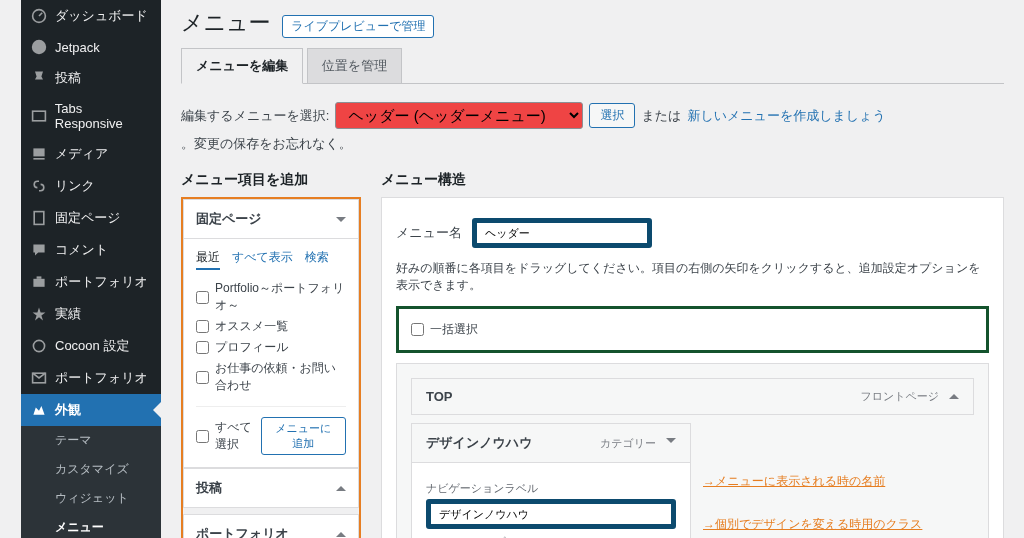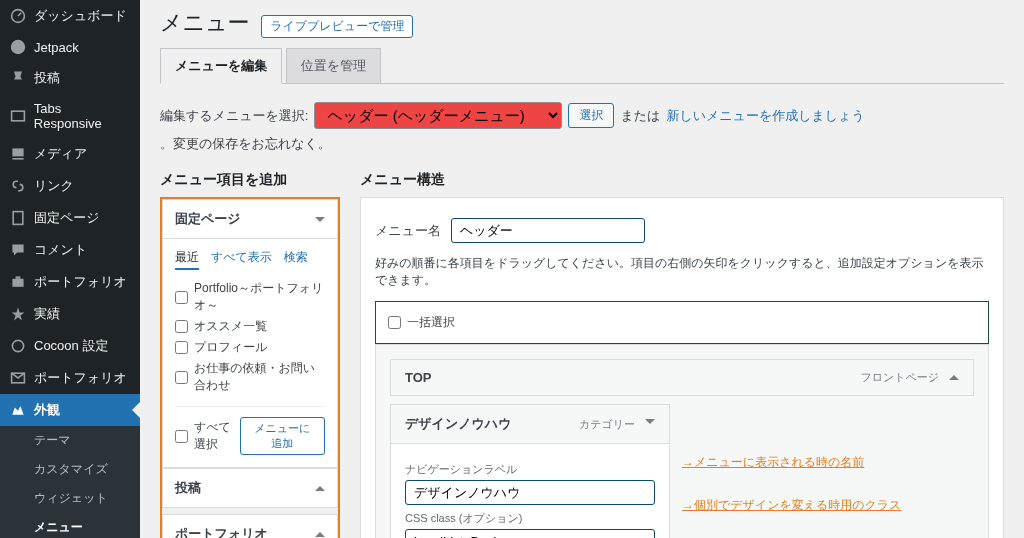--- a/index.html
+++ b/index.html
@@ -1,17 +1,17 @@
 <!DOCTYPE html>
 <html><head>
 <meta charset="utf-8">
 <style>
 * { box-sizing: border-box; margin: 0; padding: 0; }
 body { font-family: -apple-system, "Helvetica Neue", sans-serif; font-size: 13px; color: #3c434a; background: #f0f0f1; }
-#wrap { display: flex; width: 1024px; height: 538px; overflow: hidden; }
+#wrap { display: flex; width: 1024px; height: 538px; overflow: hidden; padding-left: 21px; }
 .sidebar { width: 140px; background: #1d2327; color: #fff; flex-shrink: 0; overflow-y: auto; }
 .sidebar-item { display: flex; align-items: center; padding: 7px 8px 7px 10px; color: #f0f0f1; font-size: 13px; cursor: pointer; position: relative; }
 .sidebar-item .icon { width: 18px; margin-right: 6px; opacity: .6; display: inline-flex; }
 .sidebar-item.current { background: #2271b1; color: #fff; font-weight: 600; }
 .sidebar-item.current .icon { opacity: 1; }
 .sidebar-item.current::after { content: ""; position: absolute; right: -0px; top: 50%; transform: translateY(-50%); border: 8px solid transparent; border-right-color: #f0f0f1; }
 .submenu { background: #2c3338; }
 .submenu-item { padding: 6px 8px 6px 34px; font-size: 12px; color: rgba(240,246,252,.7); cursor: pointer; }
 .submenu-item.current { color: #fff; font-weight: 600; }
 
@@ -44,24 +44,24 @@
 .box-body { padding: 10px 12px; border-top: 1px solid #dcdcde; }
 
 .mini-tabs { display: flex; gap: 12px; font-size: 12px; margin-bottom: 10px; }
 .mini-tab { color: #2271b1; cursor: pointer; }
 .mini-tab.active { color: #1d2327; border-bottom: 2px solid #2271b1; padding-bottom: 2px; }
 
 .chk-row { display: flex; align-items: center; gap: 6px; font-size: 12px; margin: 4px 0; }
 .btn-sm { padding: 3px 10px; border: 1px solid #2271b1; color: #2271b1; background: #fff; border-radius: 3px; font-size: 11px; cursor: pointer; }
 
 .menu-name-row { display: flex; align-items: center; gap: 10px; margin: 8px 0 12px; }
-input.txt { padding: 4px 8px; border: 1px solid #0c4a6e; border-radius: 3px; font-size: 13px; min-width: 180px; }
+input.txt { padding: 4px 8px; border: 5px solid #0c4a6e; border-radius: 3px; font-size: 11px; min-width: 180px; }
 .help { font-size: 12px; color: #3c434a; margin-bottom: 12px; }
 
-.bulk-row { background: #fff; border: 1px solid #14532d; padding: 8px 12px; }
+.bulk-row { background: #fff; border: 3px solid #14532d; padding: 8px 12px; margin-bottom: 10px; }
 
 .menu-items-area { border: 1px solid #dcdcde; background: #f6f7f7; padding: 14px; }
 .menu-item { background: #f6f7f7; border: 1px solid #dcdcde; margin-bottom: 8px; }
 .menu-item-hd { display: flex; justify-content: space-between; align-items: center; padding: 10px 14px; font-size: 13px; font-weight: 600; cursor: pointer; }
 .menu-item-hd .right { display: flex; align-items: center; gap: 10px; color: #787c82; font-size: 11px; font-weight: 400; }
 .menu-item-hd .arr { border: 5px solid transparent; border-top-color: #787c82; }
 .menu-item-hd.closed .arr { border-top-color: transparent; border-bottom-color: #787c82; margin-top: -5px; }
 .menu-item-hd.open .arr { border-top-color: #787c82; }
 .menu-item-body { background: #fff; padding: 12px 14px; border-top: 1px solid #dcdcde; }
 .menu-item-body label { font-size: 11px; color: #646970; display: block; margin: 6px 0 3px; }

